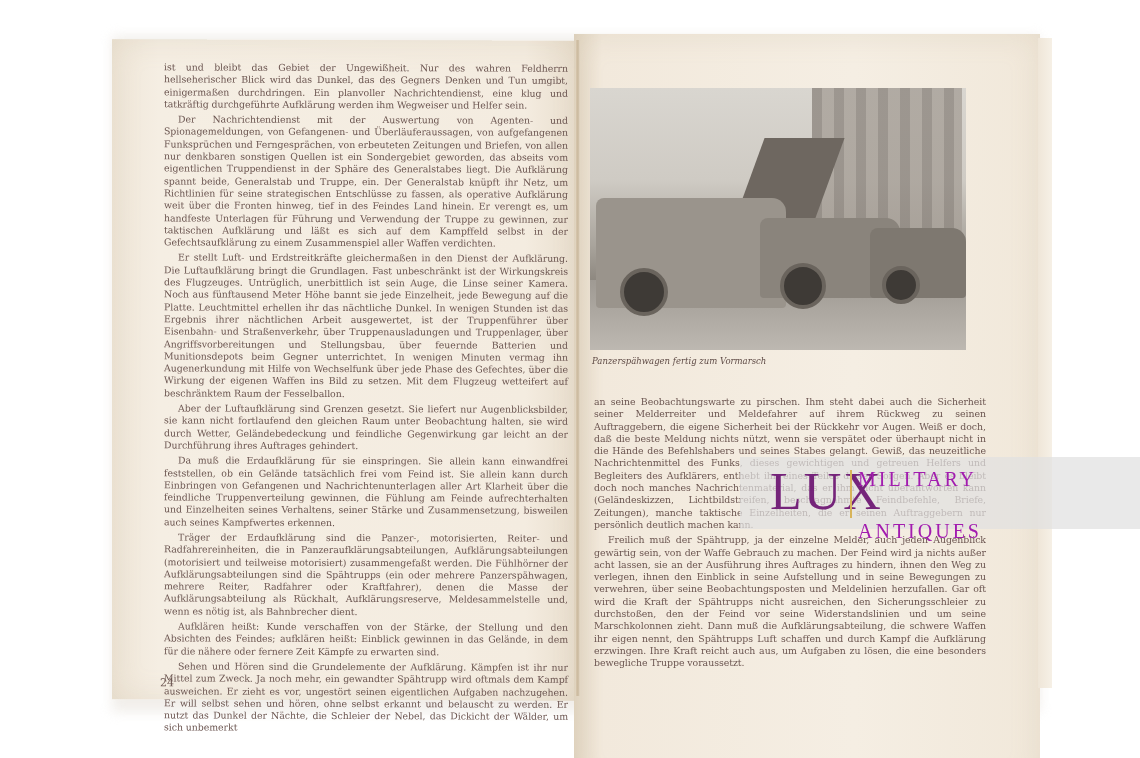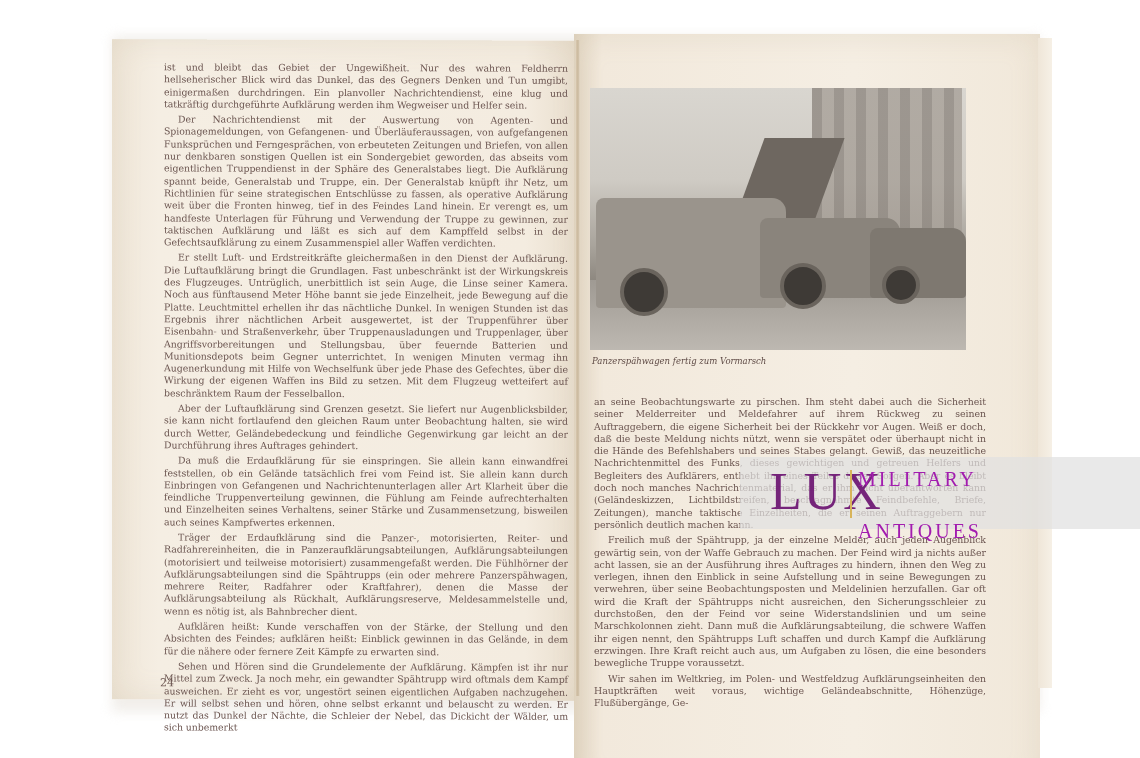--- a/index.html
+++ b/index.html
@@ -119,21 +119,20 @@
     <div class="vehicle" style="left:170px;top:130px;width:140px;height:80px;background:#8a847c;"></div>
     <div class="vehicle" style="left:280px;top:140px;width:96px;height:70px;background:#7e7870;"></div>
     <div class="wheel" style="left:190px;top:175px;width:38px;height:38px;"></div>
     <div class="wheel" style="left:292px;top:178px;width:30px;height:30px;"></div>
     <div class="wheel" style="left:30px;top:180px;width:40px;height:40px;"></div>
   </div>
   <div class="caption">Panzerspähwagen fertig zum Vormarsch</div>
   <div class="text-block">
     <p class="first">an seine Beobachtungswarte zu pirschen. Ihm steht dabei auch die Sicherheit seiner Melderreiter und Meldefahrer auf ihrem Rückweg zu seinen Auftraggebern, die eigene Sicherheit bei der Rückkehr vor Augen. Weiß er doch, daß die beste Meldung nichts nützt, wenn sie verspätet oder überhaupt nicht in die Hände des Befehlshabers und seines Stabes gelangt. Gewiß, das neuzeitliche Nachrichtenmittel des Funks, dieses gewichtigen und getreuen Helfers und Begleiters des Aufklärers, enthebt ihn eines Teiles dieser Sorgen. Aber es bleibt doch noch manches Nachrichtenmaterial, das er ihm nicht überantworten kann (Geländeskizzen, Lichtbildstreifen, beschlagnahmte Feindbefehle, Briefe, Zeitungen), manche taktische Einzelheiten, die er seinen Auftraggebern nur persönlich deutlich machen kann.</p>
     <p>Freilich muß der Spähtrupp, ja der einzelne Melder, auch jeden Augenblick gewärtig sein, von der Waffe Gebrauch zu machen. Der Feind wird ja nichts außer acht lassen, sie an der Ausführung ihres Auftrages zu hindern, ihnen den Weg zu verlegen, ihnen den Einblick in seine Aufstellung und in seine Bewegungen zu verwehren, über seine Beobachtungsposten und Meldelinien herzufallen. Gar oft wird die Kraft der Spähtrupps nicht ausreichen, den Sicherungsschleier zu durchstoßen, den der Feind vor seine Widerstandslinien und um seine Marschkolonnen zieht. Dann muß die Aufklärungsabteilung, die schwere Waffen ihr eigen nennt, den Spähtrupps Luft schaffen und durch Kampf die Aufklärung erzwingen. Ihre Kraft reicht auch aus, um Aufgaben zu lösen, die eine besonders bewegliche Truppe voraussetzt.</p>
-    <p>Wir sahen im Weltkrieg, im Polen- und Westfeldzug Aufklärungseinheiten den Hauptkräften weit voraus, wichtige Geländeabschnitte, Höhenzüge, Flußübergänge, Ge-</p>
   </div>
 </div>
 
 <div class="gutter"></div>
 
 <div class="watermark"></div>
 <div class="wm-lux">LUX</div>
 <div class="wm-bar"></div>
 <div class="wm-military">MILITARY</div>
 <div class="wm-antiques">ANTIQUES</div>

